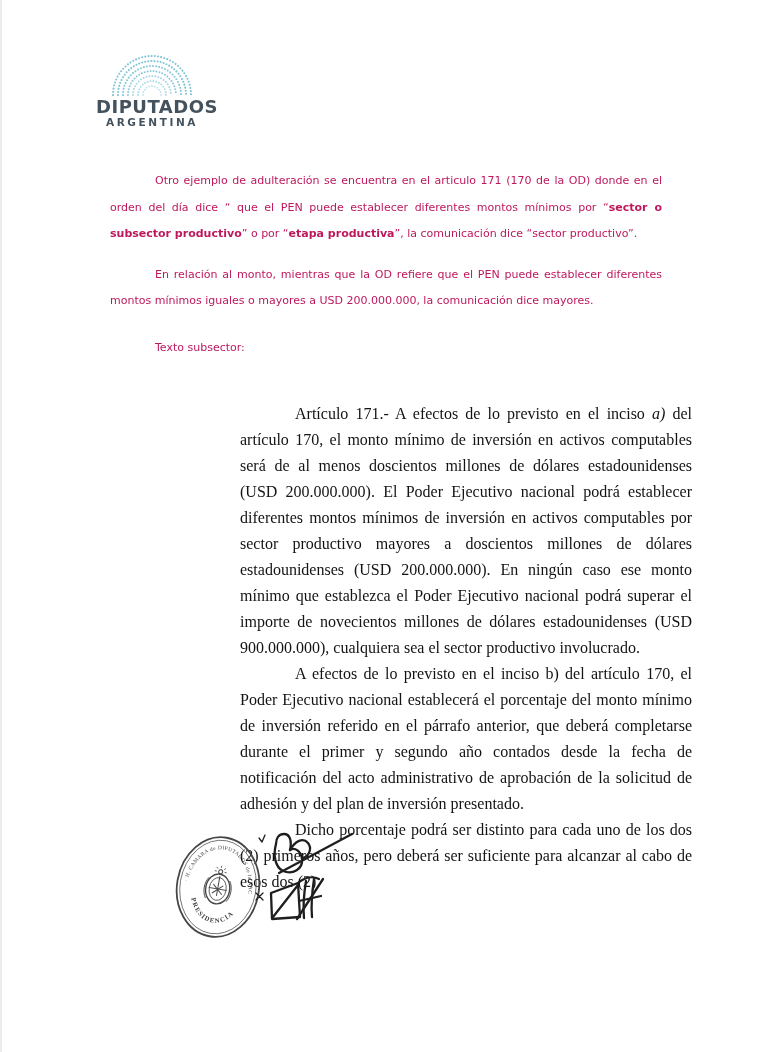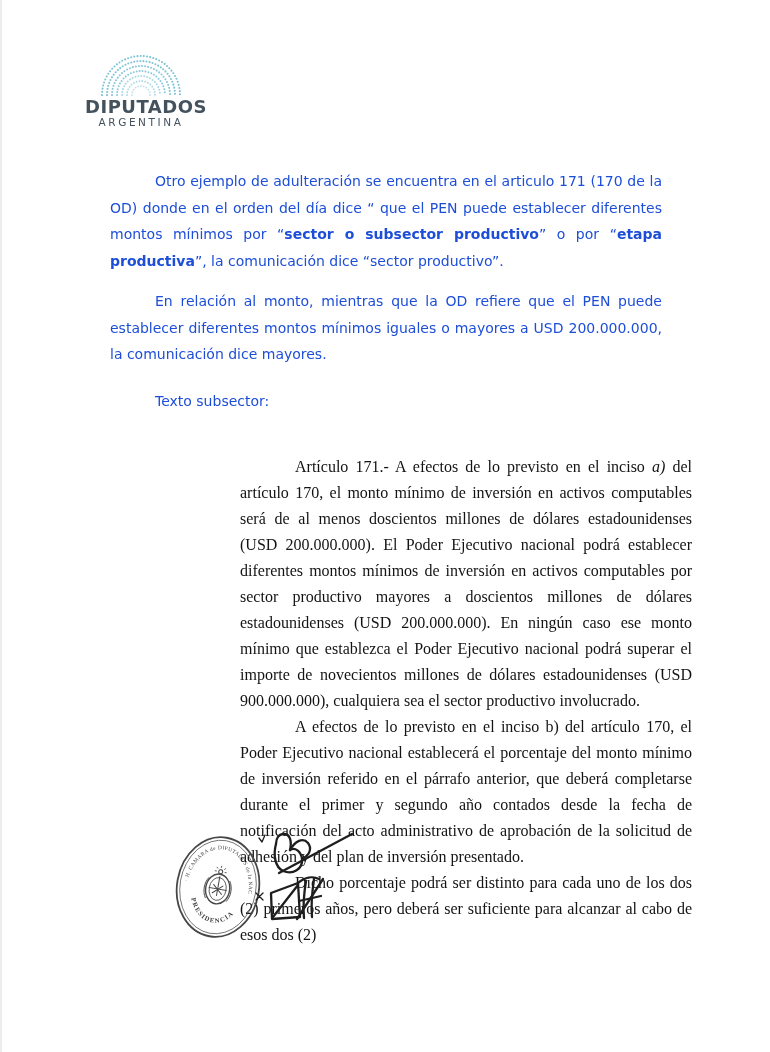--- a/index.html
+++ b/index.html
@@ -6,37 +6,37 @@
   .page{
     position:relative;
     width:770px;height:1052px;
     background:#ffffff;
     overflow:hidden;
     font-family:"DejaVu Sans",sans-serif;
     color:#1b1b1b;
     box-shadow:inset 2px 0 0 #ececec;
   }
   
-  .logo{position:absolute;left:85px;top:50px;width:112px;text-align:center;}
+  .logo{position:absolute;left:96px;top:50px;width:112px;text-align:center;}
   .logo svg{display:block;margin:0 auto;}
   .logo-title{
     font-size:18px;font-weight:bold;color:#44525e;
     letter-spacing:0.5px;line-height:17px;margin-top:2px;
   }
   .logo-sub{
-    font-size:10.5px;font-weight:normal;color:#44525e;
+    font-size:10.5px;font-weight:bold;color:#44525e;
     letter-spacing:2.6px;line-height:13px;margin-top:1px;
   }
   
   .content{position:absolute;left:110px;top:168px;width:552px;}
   .content p{
     margin:0 0 14px 0;
-    font-size:14px;line-height:26.5px;
+    font-size:11px;line-height:26.5px;
     text-align:justify;text-indent:45px;
-    color:#1d4ed8;
+    color:#be185d;
   }
   .content .label{margin-top:20px;margin-bottom:0;text-align:left;}
   .b{font-weight:bold;}
   .i{font-style:italic;}
   
   .quote{
     margin-top:40px;margin-left:130px;width:452px;
     font-family:"Liberation Serif",serif;
   }
   .quote p{

